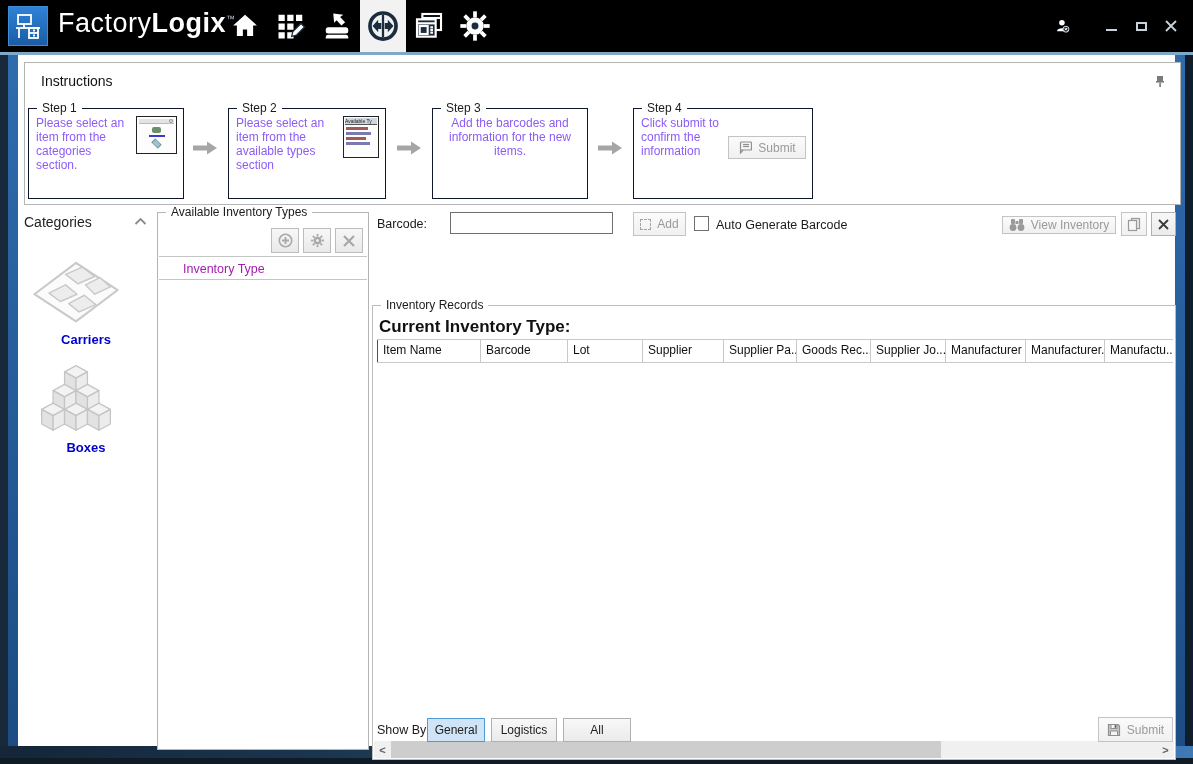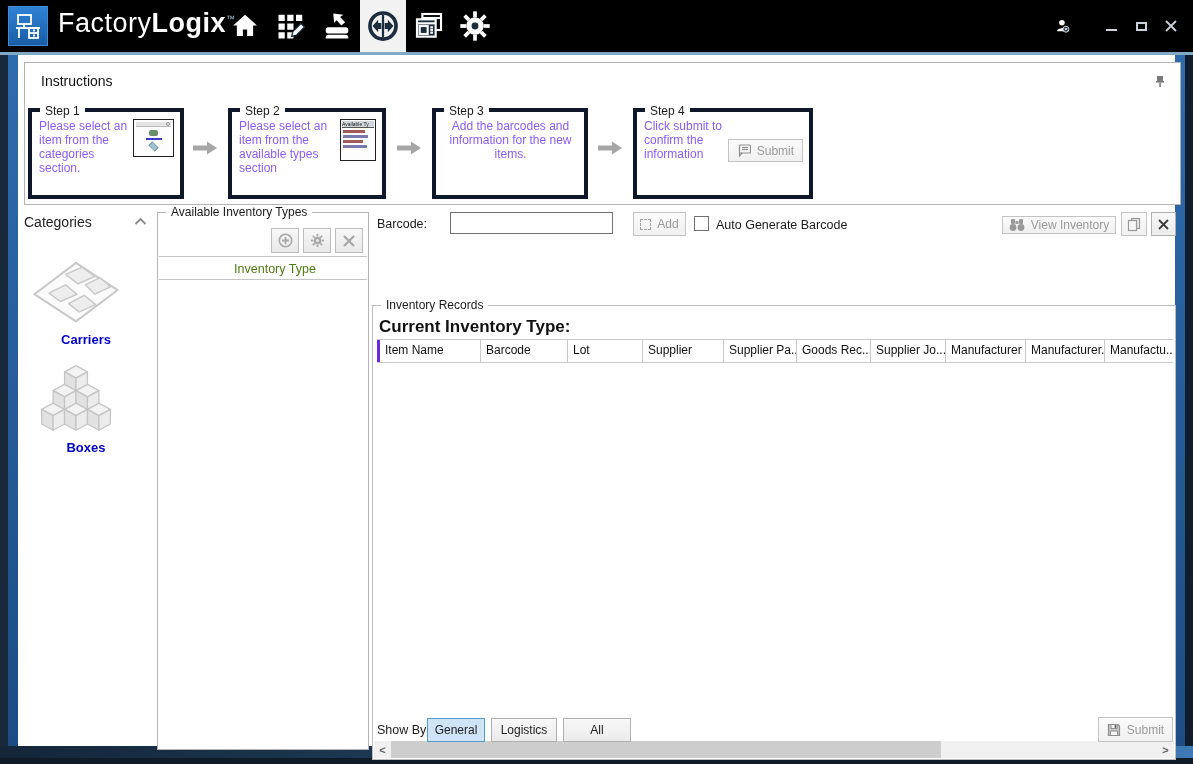--- a/index.html
+++ b/index.html
@@ -34,21 +34,21 @@
   .max-glyph  { width:11px; height:9px; border:2px solid #c9d2da; }
   .user-wrap { margin-right:18px; }
 
   
   .gbox { position:absolute; border:1px solid #b4b4b4; background:#fff; }
   .legend { position:absolute; top:-8px; left:8px; background:#fff; padding:0 5px; font-size:12px; color:#1a1a1a; white-space:nowrap; }
 
   
   .instructions-title { position:absolute; left:16px; top:10px; font-size:14px; color:#111; }
   .pin { position:absolute; right:14px; top:12px; cursor:pointer; }
-  .step { position:absolute; border:4px solid #0f172a; background:#fff; height:91px; }
+  .step { position:absolute; border:1px solid #0f172a; background:#fff; height:91px; }
   .step-body { display:flex; padding:7px 6px 0 7px; gap:5px; }
   .step-text { font-size:12px; line-height:14px; color:#8b5cf6; }
   .arrow { position:absolute; top:78px; }
   .thumb { border:1px solid #222; background:#fdfdfd; flex:none; }
   .t1 { width:41px; height:38px; padding:2px; }
   .t1 .t1-head { height:5px; background:#e3e3e3; border-bottom:1px solid #bbb; display:flex; justify-content:space-between; align-items:center; padding:0 1px; }
   .t1 .t1-dot { width:4px; height:4px; border:1px solid #999; border-radius:50%; }
   .t1 .t1-icon1 { width:9px; height:6px; background:#6b8f68; border-radius:2px; margin:3px auto 0; }
   .t1 .t1-lbl { width:16px; height:2px; background:#3a3acc; margin:2px auto 0; }
   .t1 .t1-icon2 { width:9px; height:9px; background:#9fc4cf; margin:2px auto 0; transform:rotate(45deg) scaleY(.6); border:1px solid #6b93a1; }
@@ -70,40 +70,40 @@
   .cat-item { position:absolute; width:120px; text-align:center; cursor:pointer; }
   .cat-label { font-weight:700; color:#0000cd; font-size:13px; margin-top:2px; }
 
   
   .avail-box { left:157px; top:212px; width:212px; height:538px; }
   .avail-toolbar { position:absolute; left:1px; top:12px; right:1px; height:32px; border-bottom:1px solid #c4c4c4;
                    display:flex; justify-content:flex-end; align-items:center; gap:4px; padding:0 4px; }
   .tool-btn { width:28px; height:25px; background:linear-gradient(#f7f7f7,#e9e9e9); border:1px solid #bdbdbd;
               display:flex; align-items:center; justify-content:center; cursor:pointer; }
   .avail-colhead { position:absolute; left:1px; top:45px; right:1px; height:22px; border-bottom:1px solid #c4c4c4;
-                   line-height:22px; padding-left:24px; font-size:12.5px; color:#4d7c0f;text-align:center; }
+                   line-height:22px; padding-left:24px; font-size:12.5px; color:#a21caf; }
 
   
   .bar-label { position:absolute; left:377px; top:217px; font-size:12.5px; }
   .bar-input { position:absolute; left:450px; top:212px; width:163px; height:22px; border:1px solid #6e6e6e; padding:0 4px; font-size:12px; font-family:"Liberation Sans",sans-serif; }
   .add-btn { position:absolute; left:633px; top:212px; width:53px; height:24px; }
   .dashed-sq { width:11px; height:11px; border:1px dashed #a3a3a3; }
   .cbx { position:absolute; left:694px; top:216px; width:15px; height:15px; border:1px solid #707070; background:#fff; cursor:pointer; }
   .cbx-label { position:absolute; left:716px; top:218px; font-size:12.5px; }
   .view-inv-btn { position:absolute; left:1002px; top:216px; width:114px; height:18px; }
   .copy-btn { position:absolute; left:1121px; top:212px; width:26px; height:24px; }
   .clear-btn { position:absolute; left:1151px; top:212px; width:25px; height:24px; }
 
   
   .records-box { left:372px; top:257px; width:804px; height:455px; border:1px solid #bdbdbd;margin-top:48px; }
   .cur-type { position:absolute; left:6px; top:11px; font-weight:700; font-size:17px; color:#111; }
   .thead { position:absolute; left:4px; top:33px; display:flex; border-top:1px solid #c9c9c9; border-bottom:1px solid #c9c9c9; background:#fff; }
   .th { line-height:20px; height:22px; padding-left:5px; border-right:1px solid #c9c9c9; font-size:12px; color:#111;
         white-space:nowrap; overflow:hidden; cursor:pointer; }
-  .th:first-child { border-left:3px solid #6d28d9; }
+  .th:first-child { border-left:1px solid #6d28d9; }
   .c0{width:104px}.c1{width:87px}.c2{width:75px}.c3{width:81px}.c4{width:73px}
   .c5{width:74px}.c6{width:75px}.c7{width:80px}.c8{width:79px}.c9{width:68px; border-right:none;}
 
   .hscroll { position:absolute; left:1px; bottom:1px; right:1px; height:17px; background:#f0f0f0; display:flex; align-items:center; }
   .scr-arrow { width:17px; height:17px; display:flex; align-items:center; justify-content:center; color:#606060; font-size:11px; font-weight:700; cursor:pointer; background:#f0f0f0; }
   .scr-thumb { position:absolute; left:17px; width:550px; top:0; height:17px; background:#cdcdcd; cursor:pointer; }
   .scr-right { position:absolute; right:0; top:0; }
 
   
   .showby-label { position:absolute; left:377px; top:723px; font-size:12.5px; }

